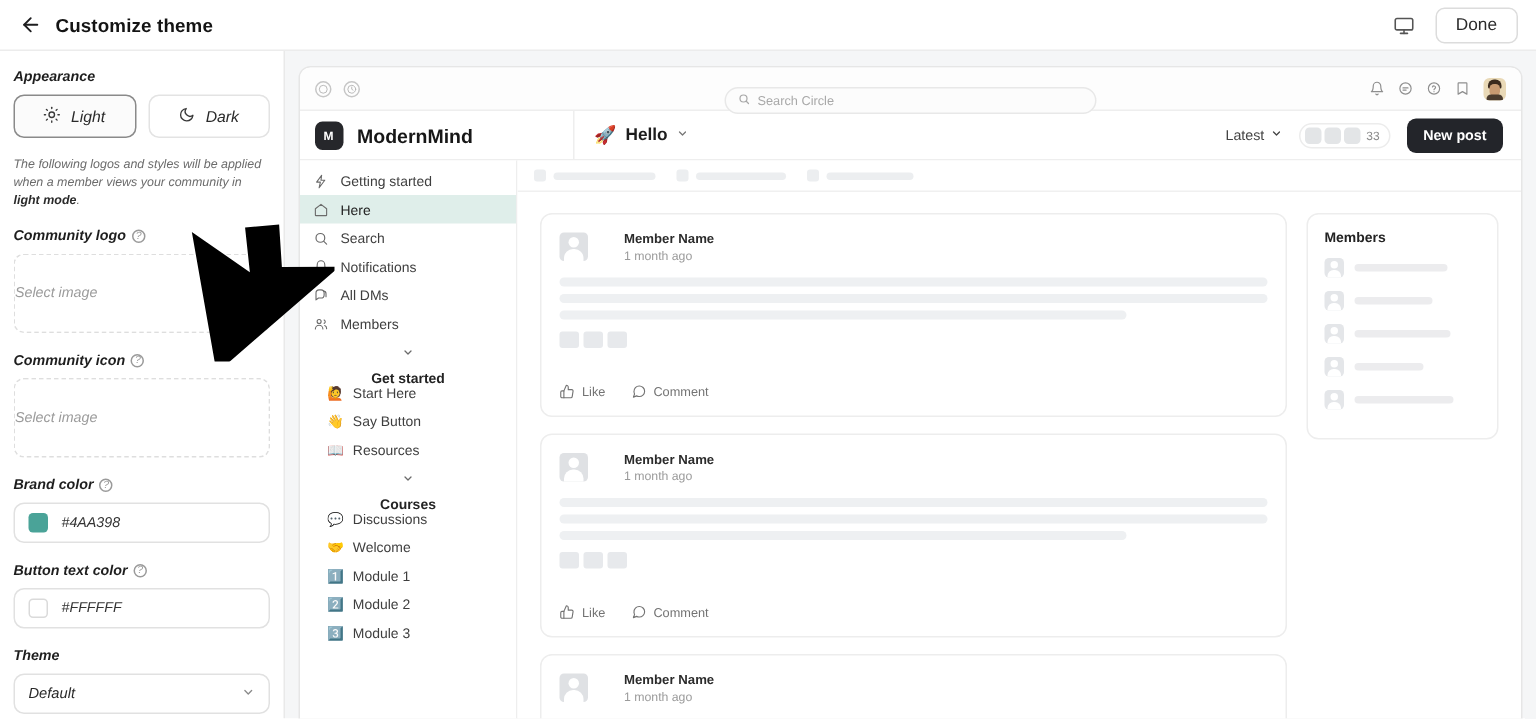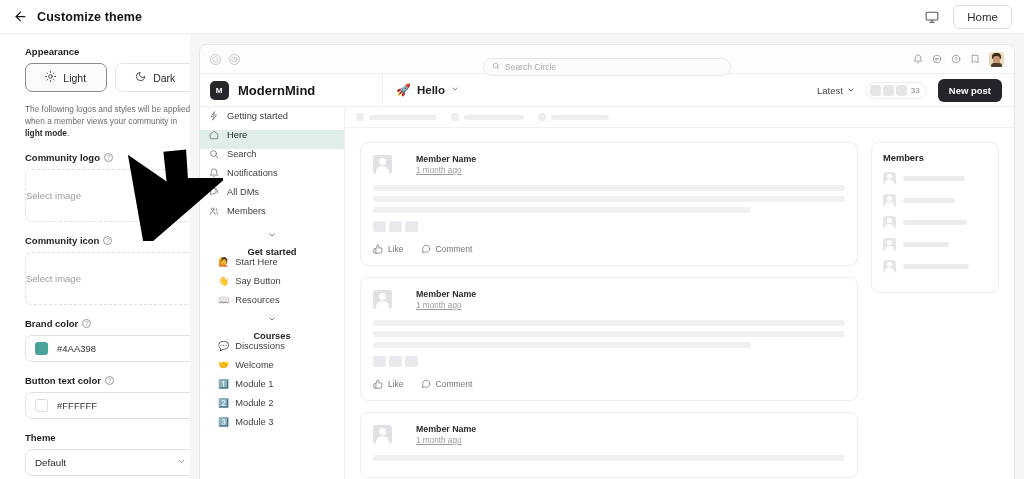--- a/index.html
+++ b/index.html
@@ -32,23 +32,24 @@
   }
   .monitor-icon { color: #555; display: flex; cursor: pointer; }
   .done-btn {
     border: 1px solid #dcdcdc; border-radius: 6px; background: #fff;
     font-size: 11.5px; color: #2b2b2b; padding: 5px 13px; cursor: pointer;
     font-family: inherit;
   }
 
   
   .leftpanel {
-    position: absolute; top: 34px; left: 16px; width: 190px; height: 445px;
+    position: absolute; top: 34px; left: 0; width: 190px; height: 445px;
     background: #fff; border-right: 1px solid #e9e9e9;
     padding: 12px 9px 12px 9px;
+    font-style: italic;
   }
   .field-label {
     font-size: 9.5px; font-weight: bold; color: #1e1e1e; margin-bottom: 6px;
     display: flex; align-items: center; gap: 4px;
   }
   .help-ico {
     width: 9px; height: 9px; border-radius: 50%; border: 1px solid #9a9a9a;
     color: #9a9a9a; font-size: 7px; line-height: 8px; text-align: center;
     font-weight: normal; display: inline-block;
   }
@@ -165,21 +166,21 @@
     font-family: inherit;
   }
 
   
   .body-split { display: flex; height: 374px; }
   .nav {
     width: 145px; border-right: 1px solid #eee; background: #fff;
     padding-top: 4px; overflow: hidden;
   }
   .nav-item {
-    height: 19px; display: flex; gap: 7px;
+    height: 19px; display: flex; align-items: center; gap: 7px;
     padding: 0 9px; font-size: 9.3px; color: #3e3e3e; cursor: pointer;
   }
   .nav-item.active { background: #dfeeea; color: #1e1e1e; }
   .nav-item .ico { display: flex; color: #6b6b6b; width: 11px; }
   .nav-group {
     height: 21px; display: flex; align-items: center; gap: 6px;
     padding: 0 9px; font-size: 9.3px; font-weight: bold; color: #232323;
     margin-top: 6px; cursor: pointer; flex-direction: column;
   }
   .nav-group .chev { color: #6a6a6a; font-size: 8px; }
@@ -210,25 +211,25 @@
   }
   .post-av::before {
     content: ''; position: absolute; left: 6px; top: 3px; width: 7px; height: 7px;
     border-radius: 50%; background: #fff;
   }
   .post-av::after {
     content: ''; position: absolute; left: 3px; top: 11px; width: 13px; height: 9px;
     border-radius: 6px 6px 0 0; background: #fff;
   }
   .post-name { font-size: 8.8px; font-weight: bold; color: #2c2c2c; }
-  .post-time { font-size: 8.2px; color: #9b9b9b; margin-top: 2px; text-decoration: underline; }
+  .post-time { font-size: 8.2px; color: #9b9b9b; margin-top: 2px; }
   .skel-line { height: 6px; border-radius: 3px; background: #eef0f2; margin-bottom: 5px; }
   .skel-chips { display: flex; gap: 3px; margin: 8px 0 0 0; }
   .skel-chip { width: 13px; height: 11px; border-radius: 2px; background: #e7e9ec; }
-  .post-actions { display: flex; gap: 17px; margin-top: 12px; align-items: center; }
+  .post-actions { display: flex; gap: 17px; margin-top: 24px; align-items: center; }
   .act { display: flex; align-items: center; gap: 5px; font-size: 8.5px; color: #737373; cursor: pointer; }
 
   .col-side { width: 128px; }
   .members-card {
     border: 1px solid #ededed; border-radius: 8px; background: #fff; padding: 10px 11px;
   }
   .members-title { font-size: 9.3px; font-weight: bold; color: #232323; margin-bottom: 9px; }
   .member-row { display: flex; align-items: center; gap: 7px; margin-bottom: 9px; }
   .member-av {
     width: 13px; height: 13px; background: #e4e6e9; border-radius: 3px;
@@ -261,21 +262,21 @@
     </div>
     <div class="topbar-title">Customize theme</div>
     <div class="topbar-right">
       <span class="monitor-icon">
         <svg width="14" height="14" viewBox="0 0 24 24" fill="none" stroke="currentColor" stroke-width="1.8" stroke-linecap="round" stroke-linejoin="round">
             <rect x="2" y="4" width="20" height="13" rx="2"></rect>
             <line x1="8" y1="21" x2="16" y2="21"></line>
             <line x1="12" y1="17" x2="12" y2="21"></line>
           </svg>
       </span>
-      <button class="done-btn">Home</button>
+      <button class="done-btn">Done</button>
     </div>
   </div>
 
   <div class="leftpanel">
 
     <div class="field-label">
       <span>Appearance</span>
     </div>
     <div class="appearance-row">
       <div class="appearance-btn selected">

